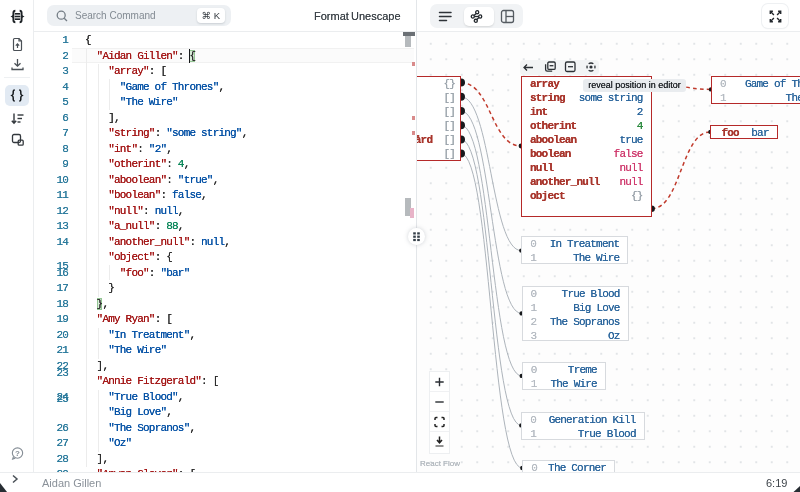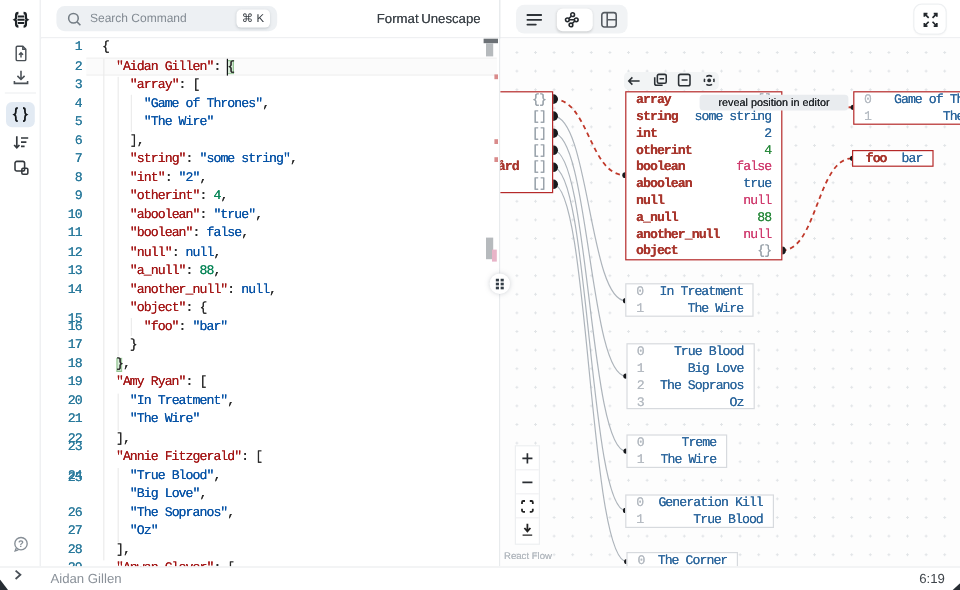--- a/index.html
+++ b/index.html
@@ -53,21 +53,21 @@
   .rk { position:absolute; left:8px; color:#a8352c;font-weight:bold; }
   .rv { position:absolute; right:8px; }
   .vs { color:#2a659c; }
   .vn { color:#2b8a3e; }
   .vm { color:#cf3b6e; }
   .vg { color:#9aa3ab; }
   .idx { position:absolute; left:8px; color:#b5bbc2; }
   #rootnode .rv { right:5px; }
 
   #ntool { left:103px; top:28px; width:79px; height:15px; background:#f2f4f5; border-radius:4px; }
-  #tooltip { left:166px; top:46.5px; width:124px; height:13px; background:#e9ecef; border-radius:3px; font-family:"Liberation Sans",sans-serif; font-size:9px; letter-spacing:0; color:#212529; text-align:center; line-height:13px; }
+  #tooltip { left:166px; top:46.5px; width:103px; height:13px; background:#e9ecef; border-radius:3px; font-family:"Liberation Sans",sans-serif; font-size:9px; letter-spacing:0; color:#212529; text-align:center; line-height:13px; }
 
   #zctrl { left:13px; top:340px; width:19px; height:81px; background:#fff; box-shadow:0 0 0 1px #edeff1; }
   #zctrl .zb { position:absolute; left:0; width:19px; height:20px; border-bottom:1px solid #f0f1f3; }
   #rflabel { left:3px; top:427px; font-family:"Liberation Sans",sans-serif; font-size:8px; letter-spacing:0; color:#b3b9bf; }
 
   
   #statusbar { left:0; top:472px; width:800px; height:20px; background:#fff; border-top:1px solid #ebedef; font-size:11px; color:#8a9199; }
 </style>
 </head>
 <body>
@@ -312,24 +312,23 @@
       <div class="row"><span class="rv vg">[]</span></div>
       <div class="row"><span class="rk">Alexander Skarsgård</span><span class="rv vg">[]</span></div>
       <div class="row"><span class="rv vg">[]</span></div>
     </div>
 
     <div class="node rn" style="left:104px; top:43.5px; width:130.6px; height:141px;">
       <div class="row"><span class="rk">array</span><span class="rv vg">[]</span></div>
       <div class="row"><span class="rk">string</span><span class="rv vs">some string</span></div>
       <div class="row"><span class="rk">int</span><span class="rv vs">2</span></div>
       <div class="row"><span class="rk">otherint</span><span class="rv vn">4</span></div>
+      <div class="row"><span class="rk">aboolean</span><span class="rv vs">true</span></div>
       <div class="row"><span class="rk">boolean</span><span class="rv vm">false</span></div>
-      <div class="row"><span class="rk">aboolean</span><span class="rv vs">true</span></div>
       <div class="row"><span class="rk">null</span><span class="rv vm">null</span></div>
-      <div class="row"><span class="rk">a_null</span><span class="rv vn">88</span></div>
       <div class="row"><span class="rk">another_null</span><span class="rv vm">null</span></div>
       <div class="row"><span class="rk">object</span><span class="rv vg">{}</span></div>
     </div>
 
     <div class="node rn" style="left:294px; top:43.5px; width:130px; height:28.2px;">
       <div class="row"><span class="idx">0</span><span class="rv vs">Game of Thrones</span></div>
       <div class="row"><span class="idx">1</span><span class="rv vs">The Wire</span></div>
     </div>
 
     <div class="node rn" style="left:293.4px; top:92.9px; width:67.3px; height:14.2px;">

